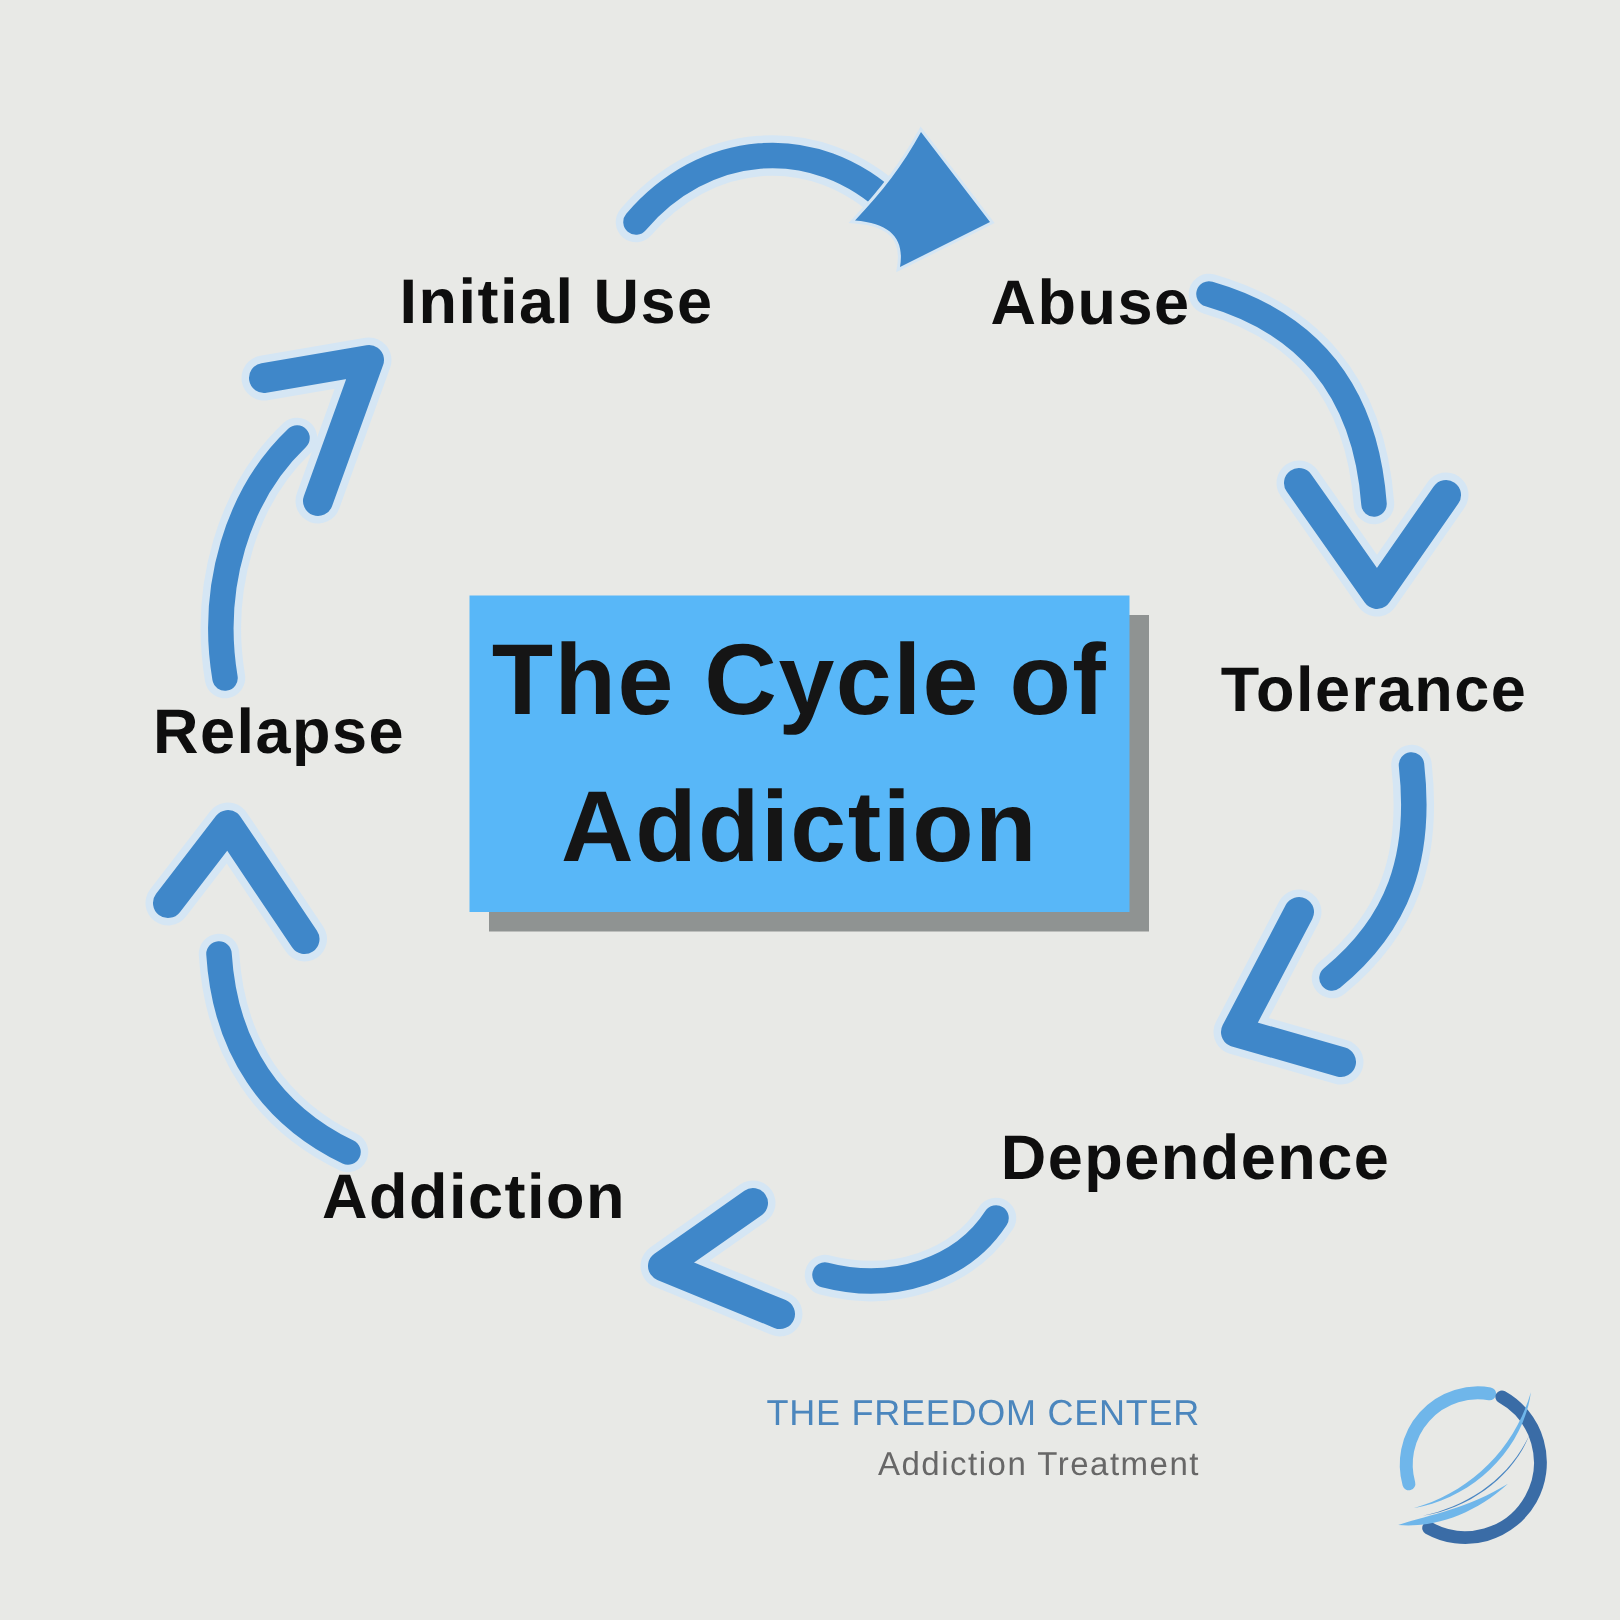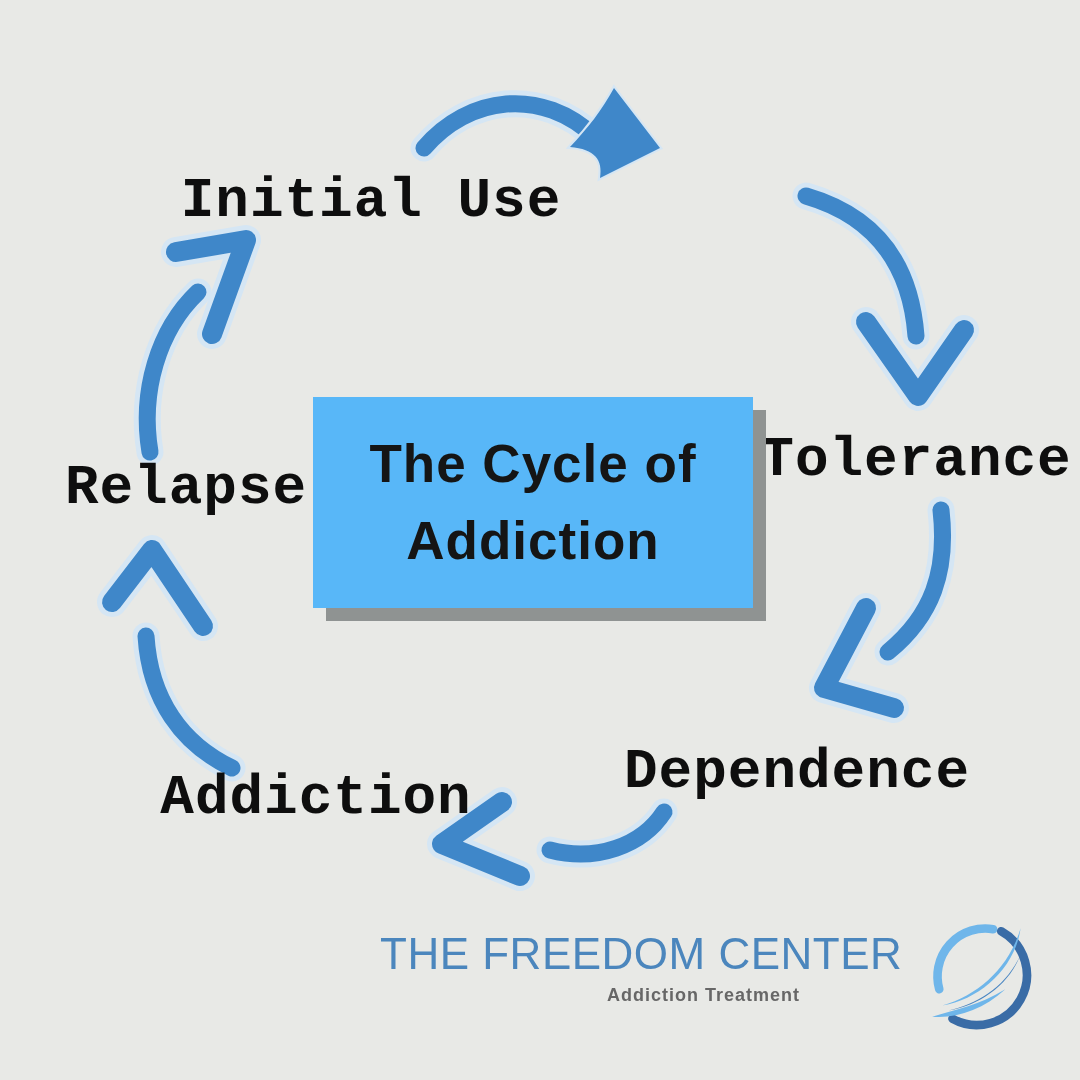--- a/index.html
+++ b/index.html
@@ -15,48 +15,48 @@
     background:var(--background);
     font-family:"Liberation Sans", sans-serif;
   }
   .arrows-layer{position:absolute; inset:0; width:1080px; height:1080px;}
   .halo{stroke:var(--arrow-halo); fill:none; stroke-linecap:round; stroke-linejoin:round;}
   .shaft{stroke:var(--arrow-blue); fill:none; stroke-linecap:round; stroke-linejoin:round; stroke-width:17;}
   .head{stroke:var(--arrow-blue); fill:none; stroke-linecap:round; stroke-linejoin:round; stroke-width:20;}
   .head-solid{fill:var(--arrow-blue); stroke:var(--arrow-halo); stroke-width:4; paint-order:stroke;}
   .stage-label{
     position:absolute; transform:translate(-50%,-50%);
-    font-size:56px; font-weight:bold; letter-spacing:1px;
-    color:var(--label-text); white-space:nowrap;font-family:Liberation Mono, monospace;
+    font-size:42px; font-weight:bold; letter-spacing:1px;
+    color:var(--label-text); white-space:nowrap;
   }
   .stage-initial-use{left:371px; top:201px;}
   .stage-abuse{left:727px; top:202px;}
   .stage-tolerance{left:916px; top:460px;}
   .stage-dependence{left:797px; top:772px;}
   .stage-addiction{left:316px; top:798px;}
   .stage-relapse{left:186px; top:488px;}
   .center-box{
     position:absolute; left:313px; top:397px; width:440px; height:211px;
     background:var(--box-blue); box-shadow:13px 13px 0 var(--box-shadow);
     display:flex; flex-direction:column; align-items:center; justify-content:center;
     text-align:center;
   }
   .center-box .line{
-    font-size:53px; font-weight:bold; letter-spacing:1px;
+    font-size:67px; font-weight:bold; letter-spacing:1px;
     color:var(--box-text); line-height:1.45; white-space:nowrap;
   }
   .logo{position:absolute; left:380px; top:930px; width:670px; height:120px;}
   .logo-text{position:absolute; left:0; top:0; width:420px; text-align:right;}
   .logo-name{
-    font-size:44px; color:var(--logo-blue); letter-spacing:0.5px;
+    font-size:24px; color:var(--logo-blue); letter-spacing:0.5px;
     white-space:nowrap; line-height:1.1;
   }
   .logo-tagline{
-    font-size:18px; color:var(--logo-gray); letter-spacing:1px;
-    margin-top:7px; white-space:nowrap;font-weight:bold;
+    font-size:22px; color:var(--logo-gray); letter-spacing:1px;
+    margin-top:7px; white-space:nowrap;
   }
   .logo-mark{position:absolute; left:544px; top:-14px; width:122px; height:122px;}
 </style>
 </head>
 <body>
 
 <div class="canvas">
 
   <svg class="arrows-layer" viewBox="0 0 1080 1080" aria-hidden="true">
 
@@ -96,20 +96,21 @@
 
     <g>
       <path class="halo" stroke-width="27" d="M 150 452 C 140 392, 158 330, 198 292"></path>
       <path class="halo" stroke-width="30" d="M 176 252 L 246 240 L 212 334"></path>
       <path class="shaft" d="M 150 452 C 140 392, 158 330, 198 292"></path>
       <path class="head" d="M 176 252 L 246 240 L 212 334"></path>
     </g>
   </svg>
 
   <div class="stage-label stage-initial-use">Initial Use</div>
+  <div class="stage-label stage-abuse">Abuse</div>
   <div class="stage-label stage-dependence">Dependence</div>
   <div class="stage-label stage-tolerance">Tolerance</div>
   <div class="stage-label stage-addiction">Addiction</div>
   <div class="stage-label stage-relapse">Relapse</div>
 
   <div class="center-box">
     <div class="line">The Cycle of</div>
     <div class="line">Addiction</div>
   </div>
 

